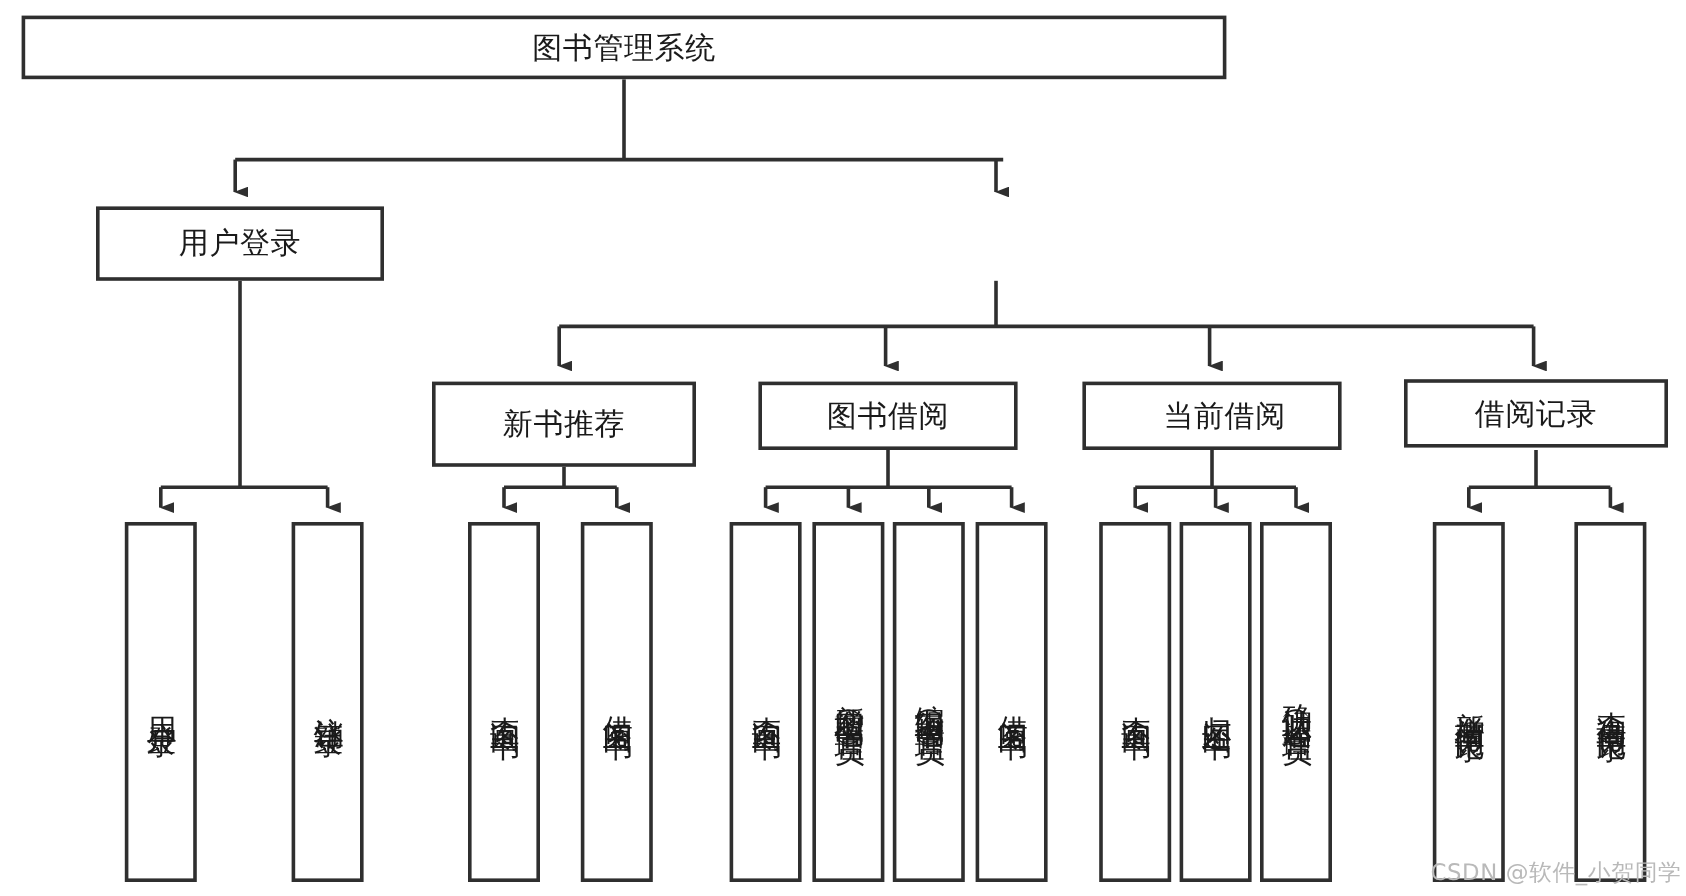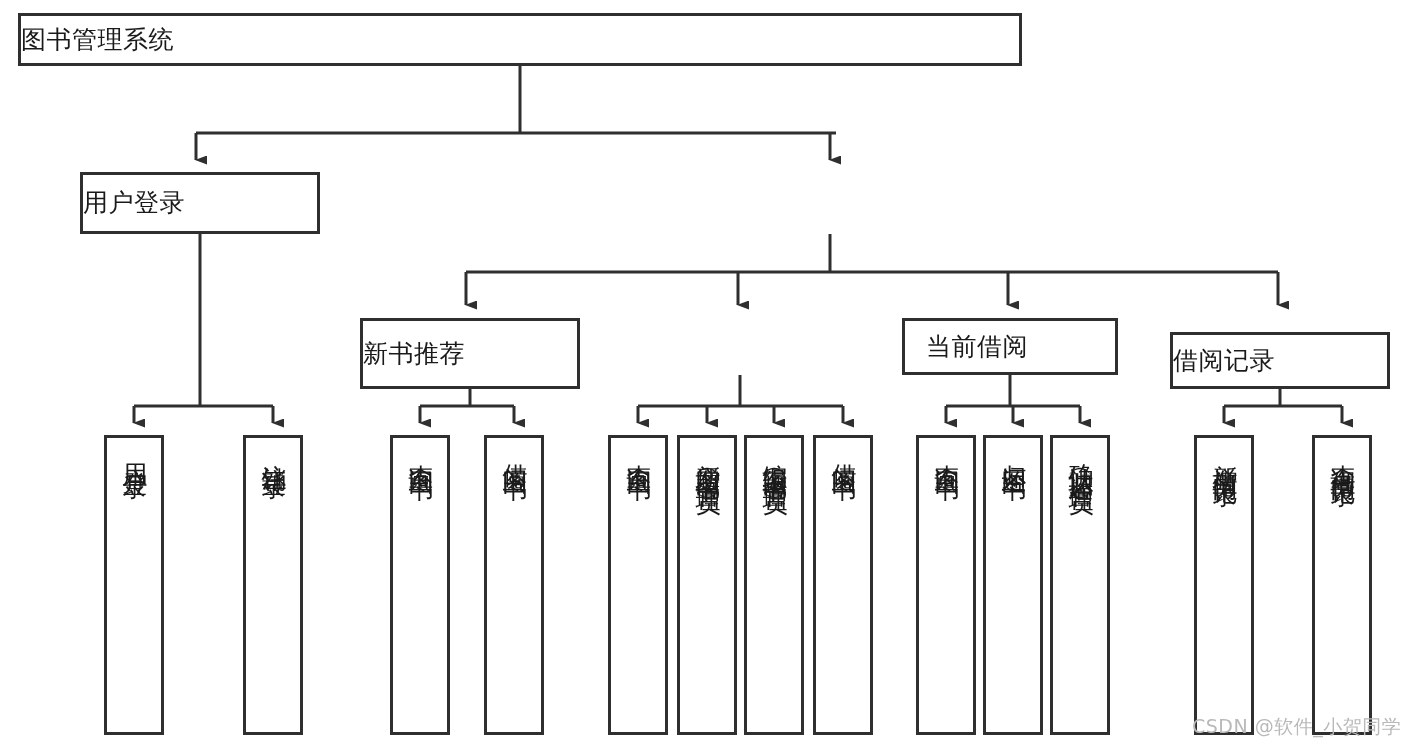--- a/index.html
+++ b/index.html
@@ -25,21 +25,21 @@
     height: 747px;
     pointer-events: none;
   }
   .node {
     position: absolute;
     box-sizing: border-box;
     background: #ffffff;
     border: 3px solid #2f2f2f;
     display: flex;
     align-items: center;
-    justify-content: flex-start;
+    justify-content: center;
     color: #1a1a1a;
   }
   .node.horiz {
     font-size: 25px;
     letter-spacing: 0.5px;
     line-height: 1.1;
   }
   .node.vert {
     writing-mode: vertical-rl;
     text-orientation: upright;
@@ -122,24 +122,27 @@
     <span>图书管理系统</span>
   </div>
 
   <div class="node horiz" style="left:80px; top:172px; width:240px; height:62px;">
     <span>用户登录</span>
   </div>
 
   <div class="node horiz" style="left:360px; top:318px; width:220px; height:71px;">
     <span>新书推荐</span>
   </div>
+  <div class="node horiz" style="left:632px; top:318px; width:216px; height:57px;">
+    <span>图书借阅</span>
+  </div>
   <div class="node horiz" style="left:902px; top:318px; width:216px; height:57px;padding-left:21px;">
     <span>当前借阅</span>
   </div>
-  <div class="node horiz" style="left:1170px; top:332px; width:220px; height:57px;">
+  <div class="node horiz" style="left:1170px; top:316px; width:220px; height:57px;">
     <span>借阅记录</span>
   </div>
 
   <div class="node vert" style="left:104px; top:435px; width:60px; height:300px;">
     <span class="vtext">用户登录</span>
   </div>
   <div class="node vert" style="left:243px; top:435px; width:60px; height:300px;">
     <span class="vtext">注销登录</span>
   </div>
 

